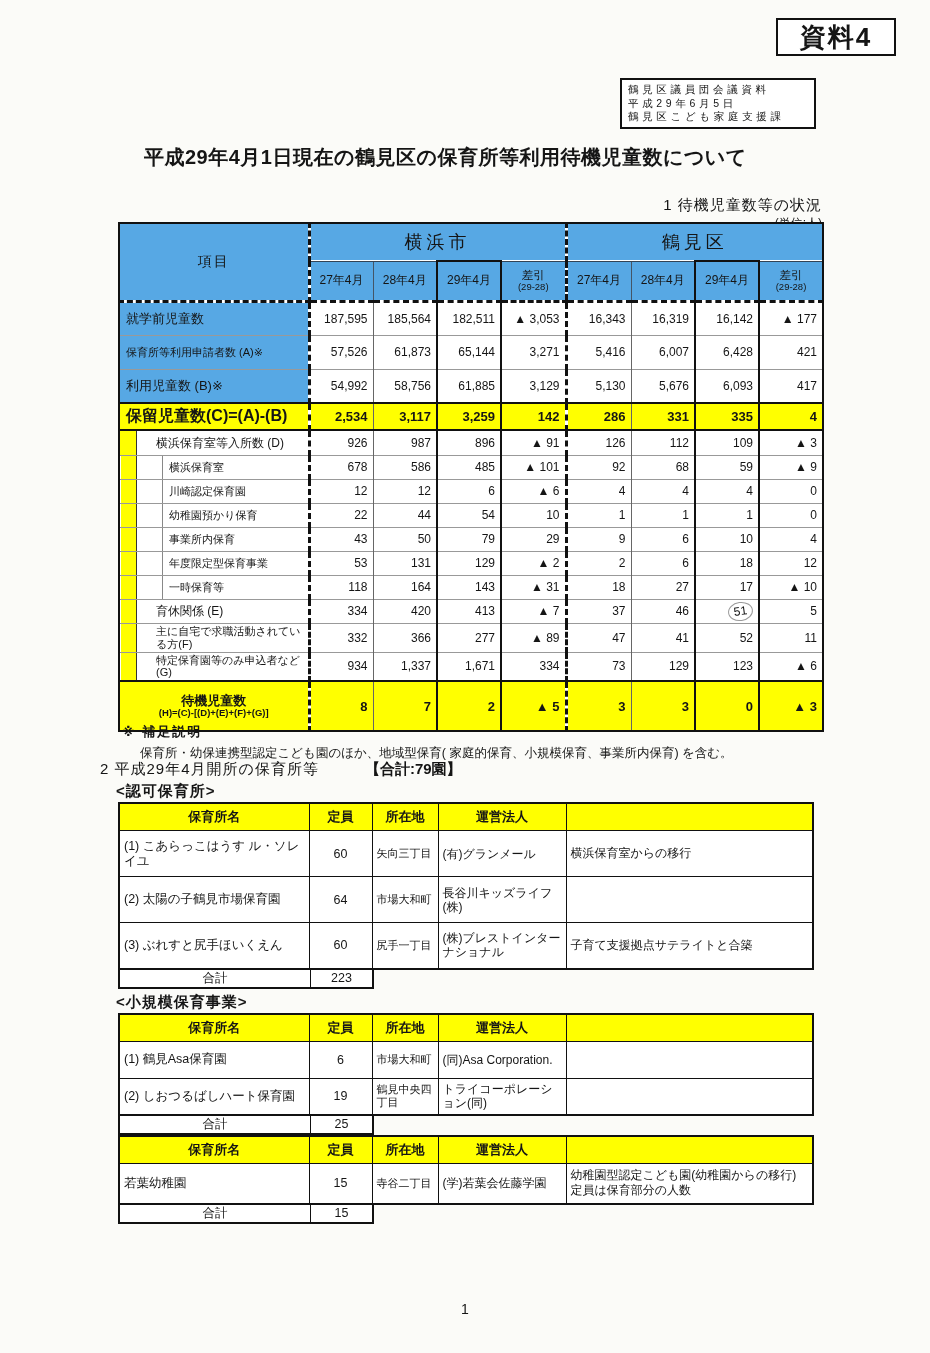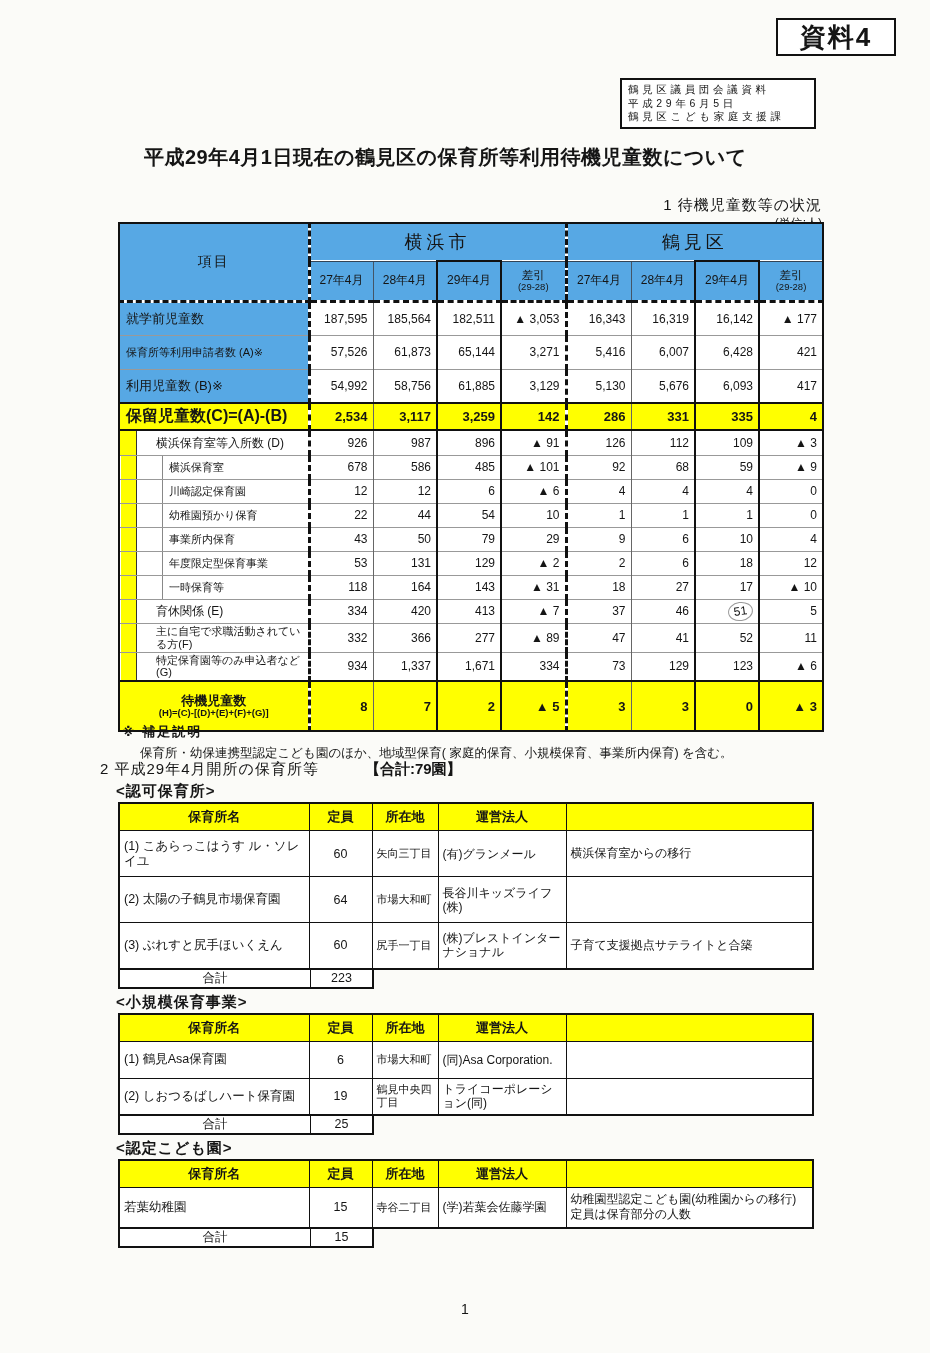--- a/index.html
+++ b/index.html
@@ -409,21 +409,20 @@
               <td class="lo">鶴見中央四丁目</td>
               <td class="op">トライコーポレーション(同)</td>
               <td class="nt"></td>
             </tr>
           </tbody>
         </table>
         <div class="total-bar">
           <div class="tl">合計</div>
           <div class="tv">25</div>
         </div>
-        <div class="cat c2">&lt;認定こども園&gt;</div>
         <table class="stab t2">
           <colgroup>
             <col style="width: 190px;">
             <col style="width: 63px;">
             <col style="width: 66px;">
             <col style="width: 128px;">
             <col style="width: 247px;">
           </colgroup>
           <thead>
             <tr>

